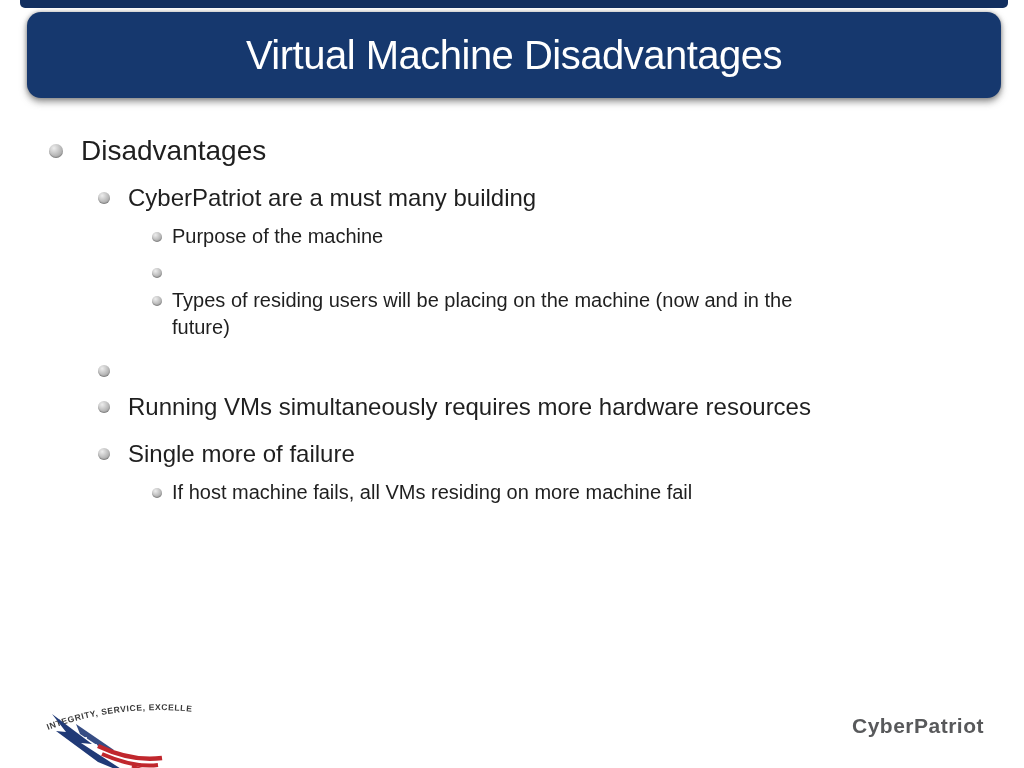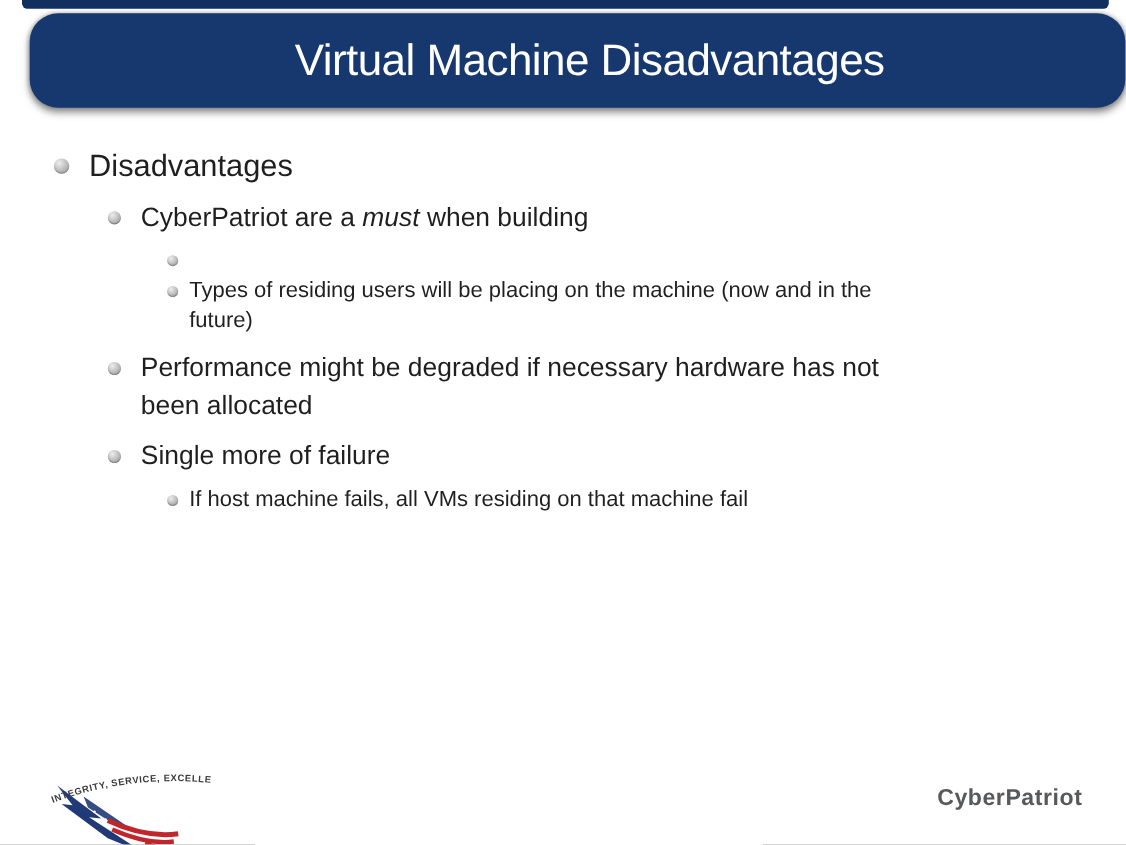--- a/index.html
+++ b/index.html
@@ -24,26 +24,25 @@
     background: #122f60;
     border-radius: 0 0 5px 5px;
   }
   .banner {
     position: absolute;
     left: 27px;
     top: 12px;
     width: 974px;
     height: 86px;
     background: #16386e;
-    border-radius: 26px;
+    border-radius: 14px;
     box-shadow: 0 4px 7px rgba(70,70,70,0.55), 0 0 4px rgba(40,40,40,0.35);
     display: flex;
     align-items: center;
     justify-content: center;
-    padding-left: 22px;
   }
   .banner .title {
     color: #ffffff;
     font-size: 40px;
     font-weight: 400;
     letter-spacing: -0.5px;
     white-space: nowrap;
   }
 
   
@@ -100,40 +99,47 @@
     <span class="title">Virtual Machine Disadvantages</span>
   </div>
 
   <div class="content">
       <div class="row lvl1">
         <span class="dot"></span>
         <span class="txt"><span>Disadvantages</span></span>
       </div>
       <div class="row lvl2">
         <span class="dot"></span>
-        <span class="txt"><span>CyberPatriot are a </span><span style="font-style: italic;">must</span><span> when building</span></span>
+        <span class="txt"><span>CyberPatriot are a </span><span style="">must</span><span> many building</span></span>
+      </div>
+      <div class="row lvl3">
+        <span class="dot"></span>
+        <span class="txt"><span>Purpose of the machine</span></span>
       </div>
       <div class="row lvl3">
         <span class="dot"></span>
       </div>
       <div class="row lvl3">
         <span class="dot"></span>
         <span class="txt"><span>Types of residing users will be placing on the machine (now and in the future)</span></span>
       </div>
       <div class="row lvl2">
         <span class="dot"></span>
-        <span class="txt"><span>Performance might be degraded if necessary hardware has not been allocated</span></span>
+      </div>
+      <div class="row lvl2">
+        <span class="dot"></span>
+        <span class="txt"><span>Running VMs simultaneously requires more hardware resources</span></span>
       </div>
       <div class="row lvl2">
         <span class="dot"></span>
         <span class="txt"><span>Single more of failure</span></span>
       </div>
       <div class="row lvl3">
         <span class="dot"></span>
-        <span class="txt"><span>If host machine fails, all VMs residing on that machine fail</span></span>
+        <span class="txt"><span>If host machine fails, all VMs residing on more machine fail</span></span>
       </div>
     </div>
 
   <svg class="af-logo" width="170" height="72" viewBox="0 0 170 72">
     <defs>
       <path id="mottoArc" d="M 12,34 Q 80,8 158,16" fill="none"></path>
     </defs>
     <text font-size="8.5" fill="#3a3a3a" letter-spacing="0.6" font-family="Liberation Sans, sans-serif" font-weight="700">
       <textPath href="#mottoArc">INTEGRITY, SERVICE, EXCELLENCE</textPath>
     </text>

